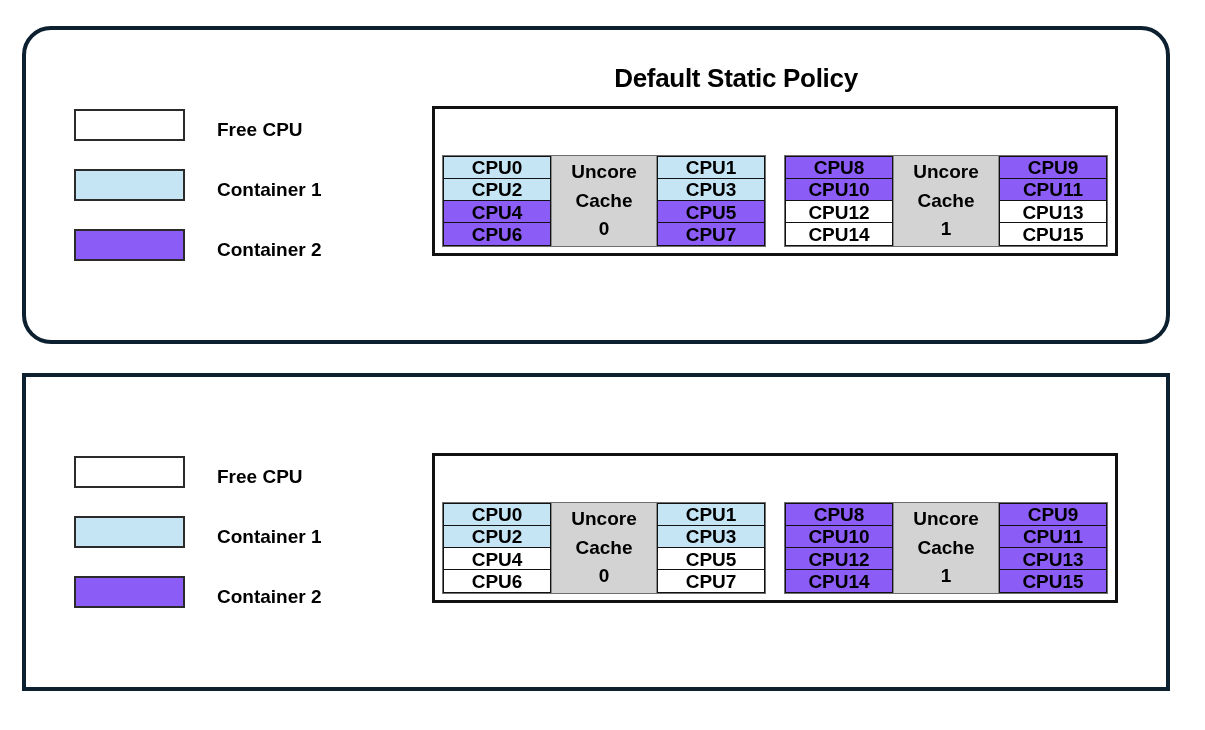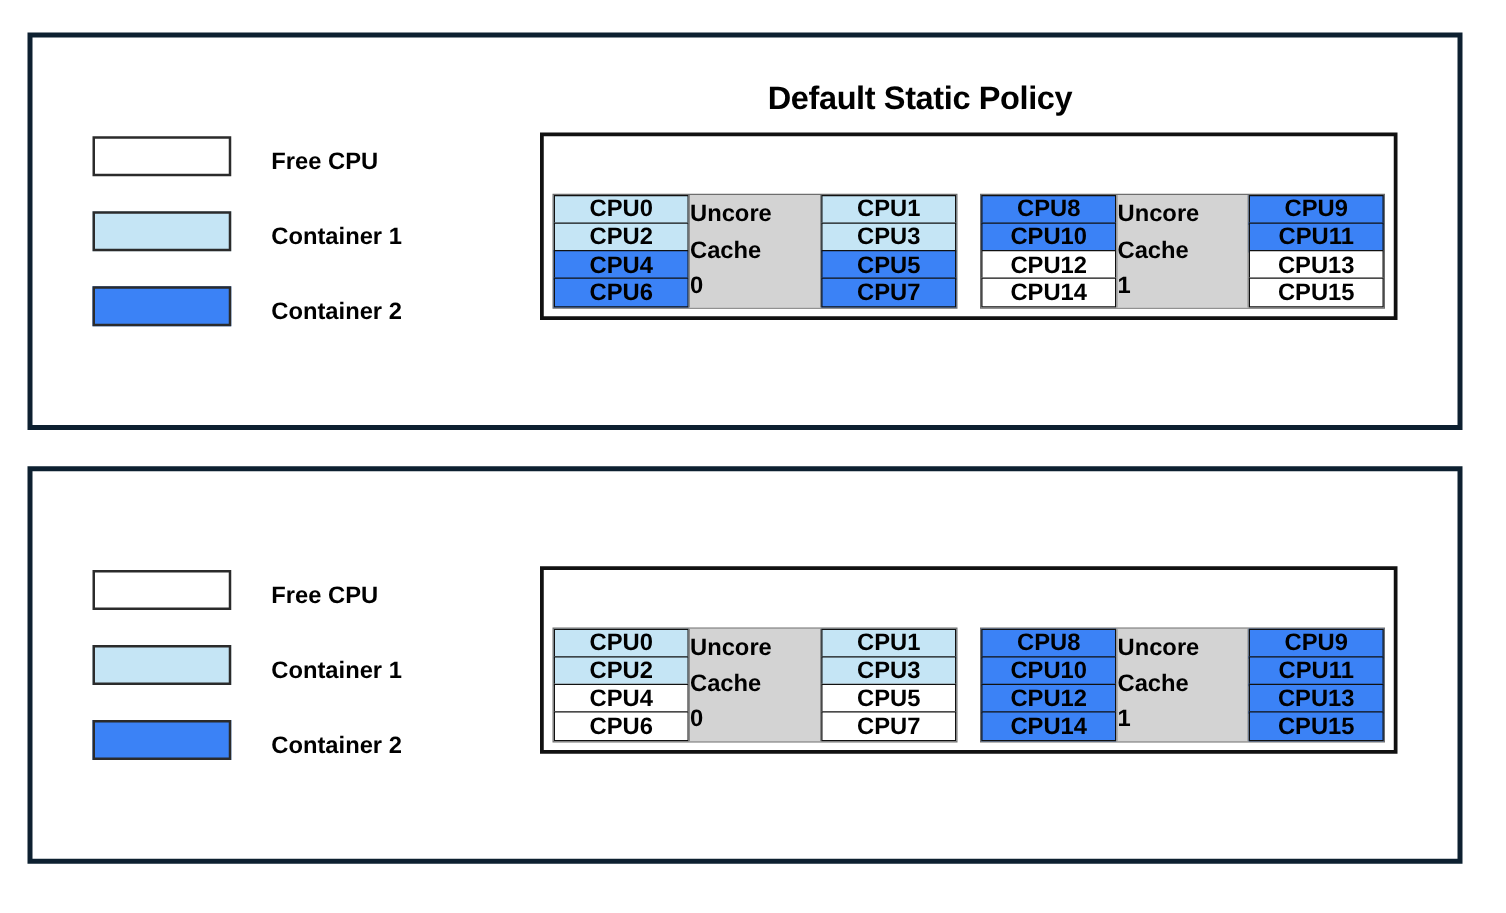--- a/index.html
+++ b/index.html
@@ -17,21 +17,21 @@
 
   
   .panel {
     position: absolute;
     left: 22px;
     width: 1148px;
     border: 4px solid #0d2030;
     box-sizing: border-box;
     background: #ffffff;
   }
-  #panel-top    { top: 26px;  height: 318px; }
+  #panel-top    { top: 26px;  height: 318px; border-radius: 29px; }
   #panel-bottom { top: 373px; height: 318px; }
 
   
   .panel-title {
     position: absolute;
     left: 300px;
     right: 20px;
     text-align: center;
     font-size: 26px;
     font-weight: bold;
@@ -106,31 +106,31 @@
     align-items: center;
     justify-content: center;
     font-size: 19px;
     font-weight: bold;
     color: #000000;
     line-height: 1;
   }
   .cpu-cell:first-child { margin-top: 0; }
   .cpu-free { background: #ffffff; }
   .cpu-c1   { background: #c5e5f5; }
-  .cpu-c2   { background: #3b82f6; }
+  .cpu-c2   { background: #8b5cf6; }
 
   .cache-block {
     flex: 0 0 106px;
     background: #d3d3d3;
     border-left: 1px solid #8a8a8a;
     border-right: 1px solid #8a8a8a;
     box-sizing: border-box;
     display: flex;
     flex-direction: column;
-    align-items: flex-start;
+    align-items: center;
     justify-content: center;
     font-size: 19px;
     font-weight: bold;
     color: #000000;
     line-height: 1.5;
     text-align: center;
   }
 </style>
 </head>
 <body>

